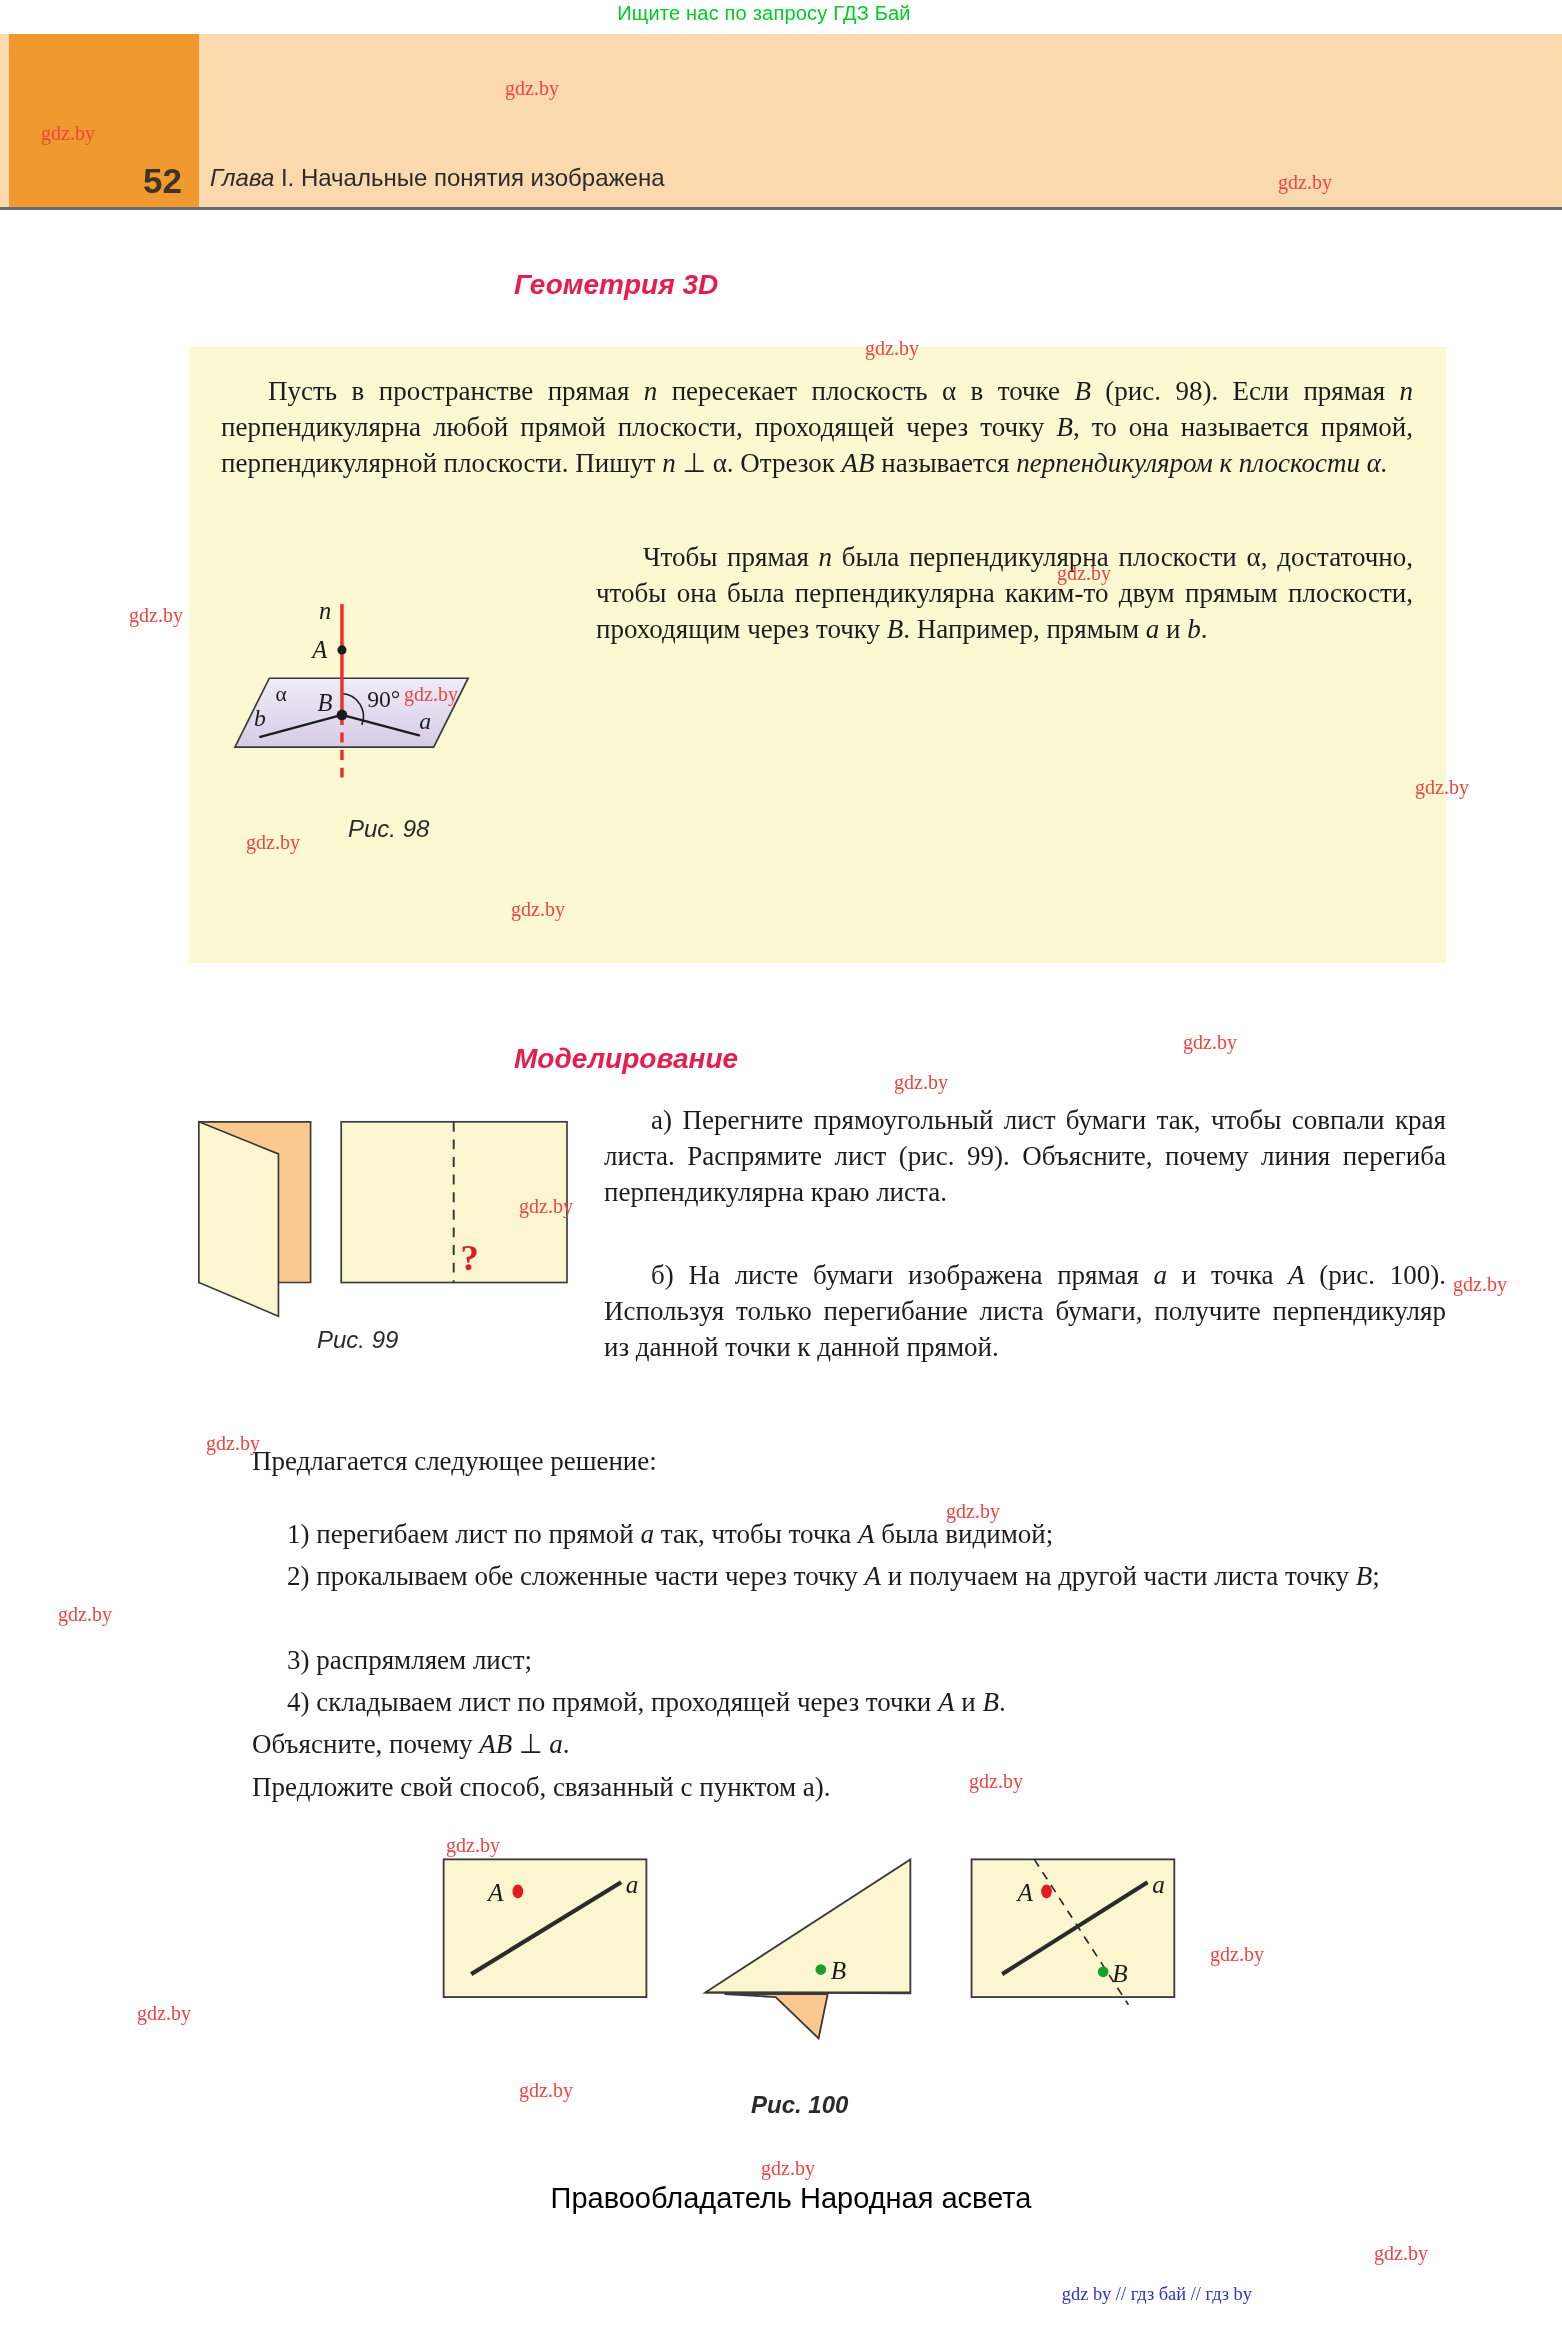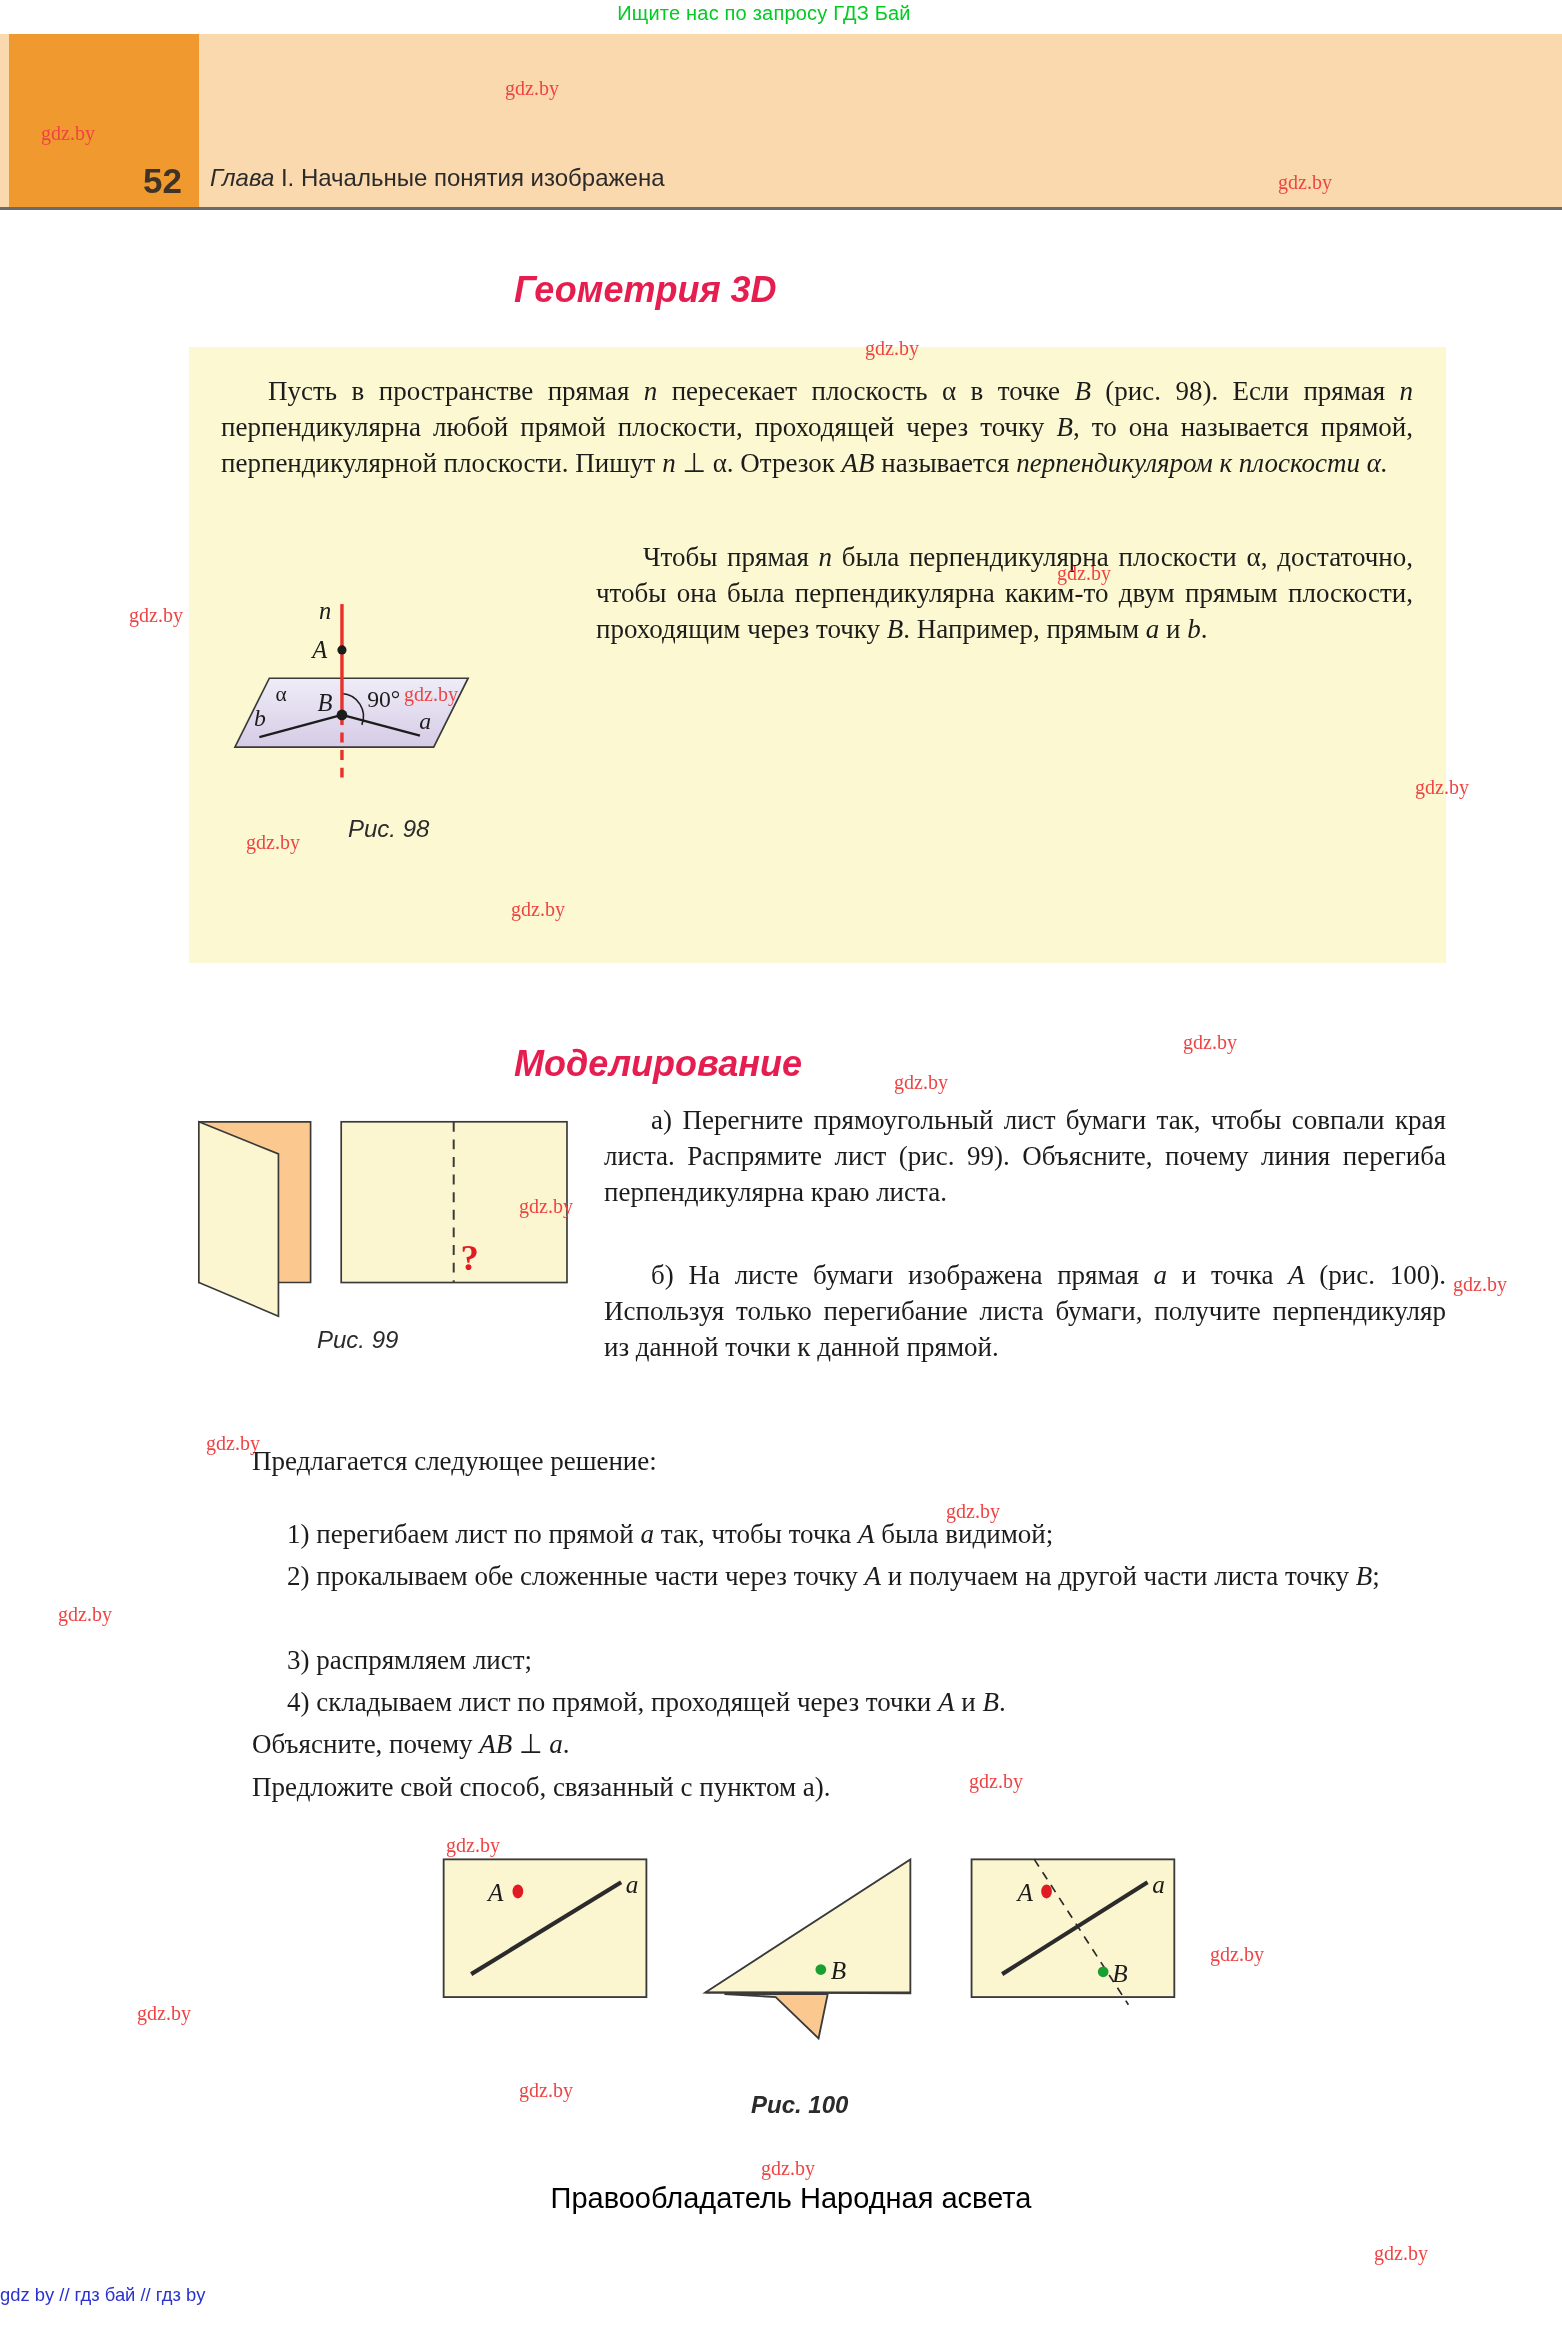--- a/index.html
+++ b/index.html
@@ -49,21 +49,21 @@
     font-family: "Liberation Sans", sans-serif;
     font-size: 24px; color: #2b2b2b;
   }
   .chapter-title i { font-style: italic; }
 
   
   .section-heading {
     position: absolute;
     font-family: "Liberation Sans", sans-serif;
     font-style: italic; font-weight: 700;
-    font-size: 36px;
+    font-size: 28px;
     color: #e61e50;
   }
   #heading-3d { top: 269px; left: 514px; }
   #heading-model { top: 1043px; left: 514px; }
 
   
   .theory-box {
     position: absolute;
     top: 347px; left: 189px;
     width: 1257px; height: 616px;
@@ -128,22 +128,22 @@
     top: 2182px; left: 0; width: 1563px;
     text-align: center;
     font-family: "Liberation Sans", sans-serif;
     font-size: 29px;
     color: #000000;
     padding-left: 19px;
   }
   .bottom-links {
     position: absolute;
     top: 2284px; left: 0; width: 1252px;
-    text-align: left;
-    font-family: Liberation Sans, sans-serif;
+    text-align: right;
+    font-family: Liberation Serif, serif;
     font-size: 18.4px;
     color: #2a33d0;
   }
 
   svg { display: block; overflow: visible; }
 </style>
 </head>
 <body>
 
 <div class="promo-banner">

